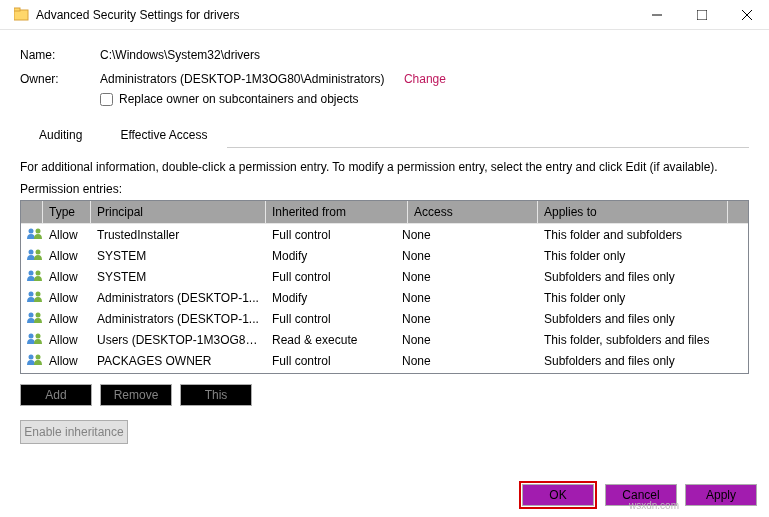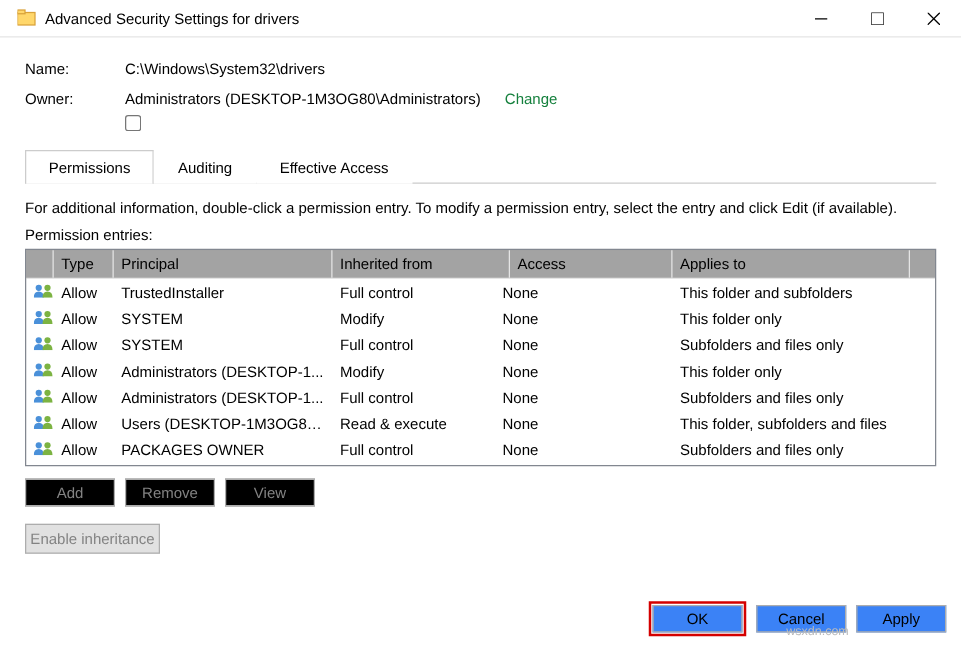--- a/index.html
+++ b/index.html
@@ -6,21 +6,21 @@
 body { background: #fff; width: 769px; height: 517px; overflow: hidden; position: relative; }
 .titlebar { height: 30px; display: flex; align-items: center; padding-left: 14px; border-bottom: 1px solid #e5e5e5; }
 .titlebar .icon { width: 16px; height: 16px; margin-right: 6px; }
 .titlebar .title { flex: 1; }
 .winbtns { display: flex; }
 .winbtn { width: 45px; height: 30px; display: flex; align-items: center; justify-content: center; }
 .content { padding: 18px 20px 0 20px; }
 .row { display: flex; margin-bottom: 10px; align-items: flex-start; }
 .row .label { width: 80px; }
 .row .value { flex: 1; }
-.link { color: #15803d; margin-left: 16px; cursor: pointer; }
+.link { color: #be185d; margin-left: 16px; cursor: pointer; }
 .checkbox-row { margin-top: 6px; display: flex; align-items: center; }
 .checkbox-row input { margin-right: 6px; width:13px; height:13px; }
 .tabs { display: flex; border-bottom: 1px solid #ccc; margin-top: 14px; }
 .tab { padding: 6px 18px; border: 1px solid transparent; border-bottom: none; cursor: pointer; position: relative; top: 1px; background: #fff; }
 .tab.active { border-color: #ccc; background: #fff; }
 .info-text { margin: 12px 0 8px 0; }
 .entries-label { margin-bottom: 4px; }
 .grid { border: 1px solid #828790; height: 174px; overflow-y: scroll; overflow-x: hidden; position: relative; }
 .grid-header { display: flex; background: #a3a3a3; border-bottom: 1px solid #e5e5e5; position: sticky; top: 0; }
 .grid-header .col { padding: 4px 6px; border-right: 1px solid #e5e5e5; }
@@ -31,21 +31,21 @@
 .col-principal { width: 175px; flex: none; }
 .col-access { width: 130px; flex: none; }
 .col-inherited { width: 142px; flex: none; }
 .col-applies { width: 190px; flex: none; }
 .user-icon { width: 16px; height: 12px; display: inline-block; }
 .btn-row { display: flex; gap: 8px; margin-top: 10px; }
 .btn { min-width: 72px; height: 22px; border: 1px solid #adadad; background: #000000; color: #838383; text-align: center; line-height: 20px; cursor: default; }
 .btn.enabled { color: #000; cursor: pointer; background: #e1e1e1; }
 .inherit-btn { width: 108px; height: 24px; border: 1px solid #adadad; background: #e1e1e1; color: #838383; text-align: center; line-height: 22px; margin-top: 14px; }
 .footer { position: absolute; bottom: 8px; right: 12px; display: flex; gap: 8px; align-items: center; }
-.footer .btn { min-width: 72px; height: 22px; color: #000; background: #3b82f6; }
+.footer .btn { min-width: 72px; height: 22px; color: #000; background: #a21caf; }
 .ok-highlight { border: 2px solid #d40000; padding: 1px; }
 .watermark { position: absolute; bottom: 6px; right: 90px; font-size: 10px; color: #bbb; pointer-events:none;}
 </style>
 </head>
 <body>
 
 <div class="titlebar">
   <span class="icon">
     <svg width="16" height="16" viewBox="0 0 16 16">
         <rect x="0" y="3" width="14" height="10" fill="#ffd76b" stroke="#d9a23a"></rect>
@@ -78,26 +78,26 @@
     <div class="label">Name:</div>
     <div class="value">C:\Windows\System32\drivers</div>
   </div>
   <div class="row">
     <div class="label">Owner:</div>
     <div class="value">
       <span>Administrators (DESKTOP-1M3OG80\Administrators)</span>
       <span class="link">Change</span>
       <div class="checkbox-row">
         <input type="checkbox" style="">
+        <span>Replace owner on subcontainers and objects</span>
       </div>
     </div>
   </div>
 
   <div class="tabs">
-    <div class="tab active">Permissions</div>
     <div class="tab">Auditing</div>
     <div class="tab">Effective Access</div>
   </div>
 
   <div class="info-text">For additional information, double-click a permission entry. To modify a permission entry, select the entry and click Edit (if available).</div>
   <div class="entries-label">Permission entries:</div>
 
   <div class="grid">
     <div class="grid-header">
       <div class="col col-icon"></div>
@@ -206,21 +206,21 @@
           <div class="col col-access">Read &amp; execute</div>
           <div class="col col-inherited">None</div>
           <div class="col col-applies">This folder, subfolders and files</div>
         </div>
       </div>
   </div>
 
   <div class="btn-row">
     <div class="btn">Add</div>
     <div class="btn">Remove</div>
-    <div class="btn">View</div>
+    <div class="btn">This</div>
   </div>
 
   <div class="inherit-btn">Enable inheritance</div>
 </div>
 
 <div class="footer">
   <span class="ok-highlight">
     <div class="btn enabled">OK</div>
   </span>
   <div class="btn enabled">Cancel</div>

